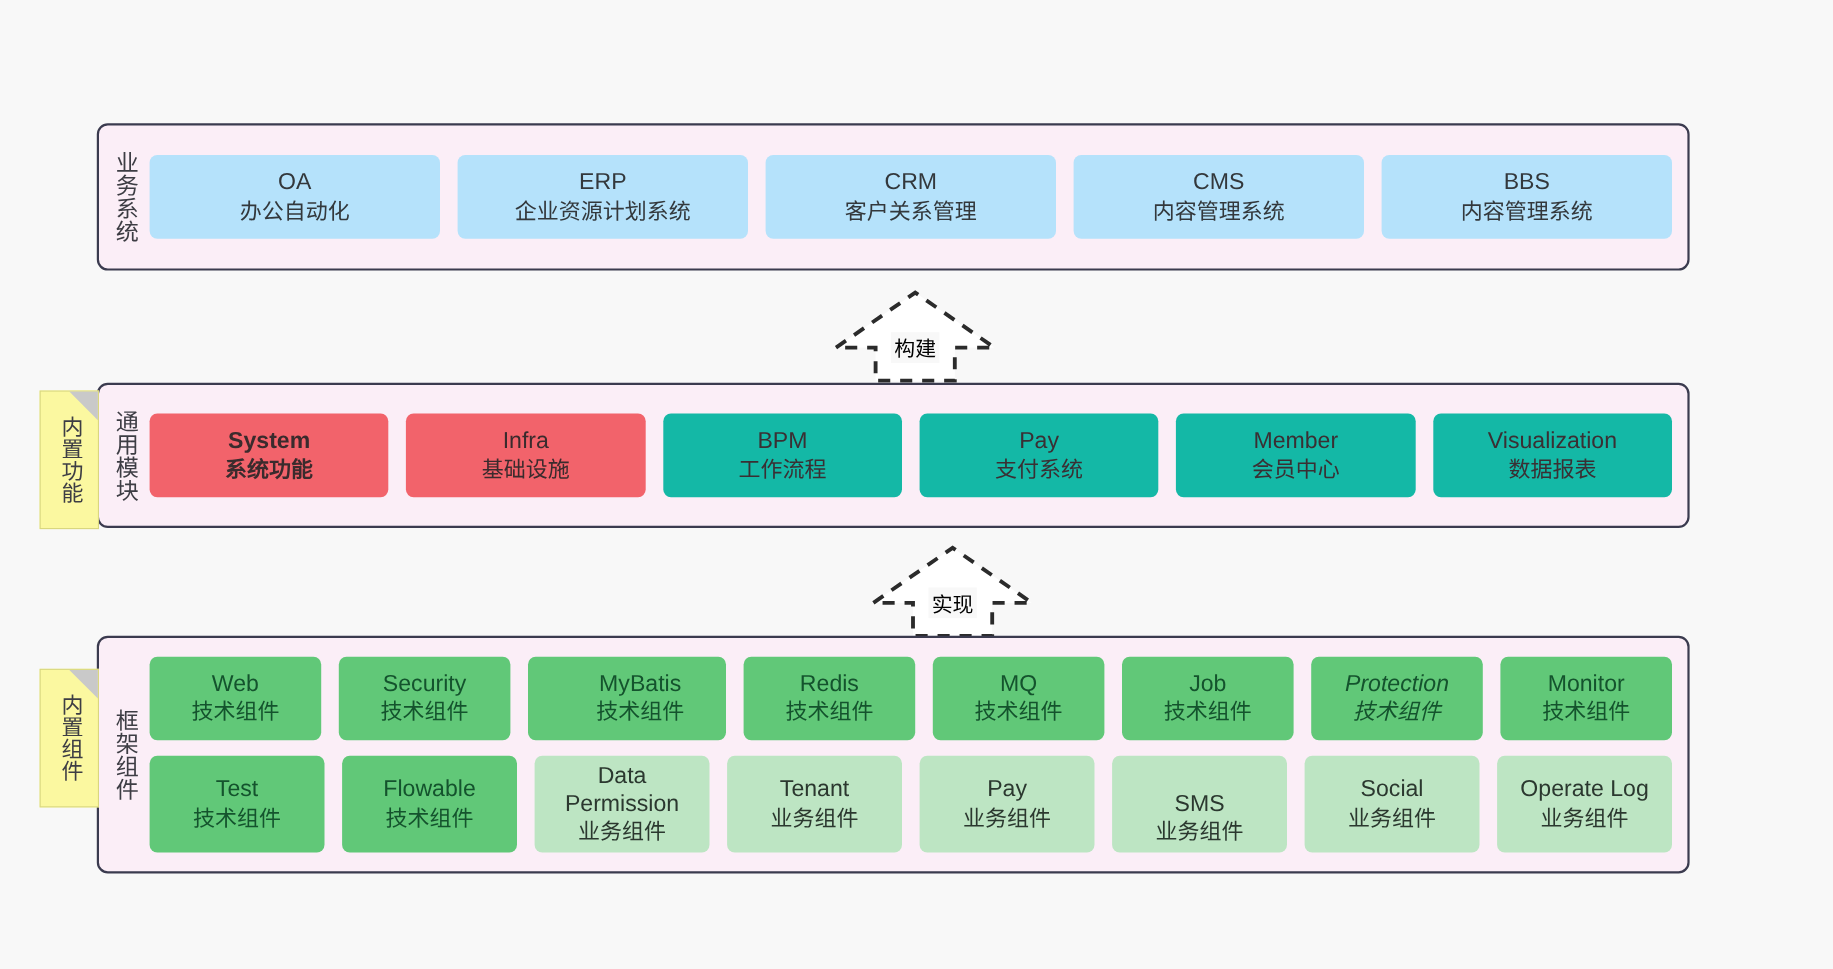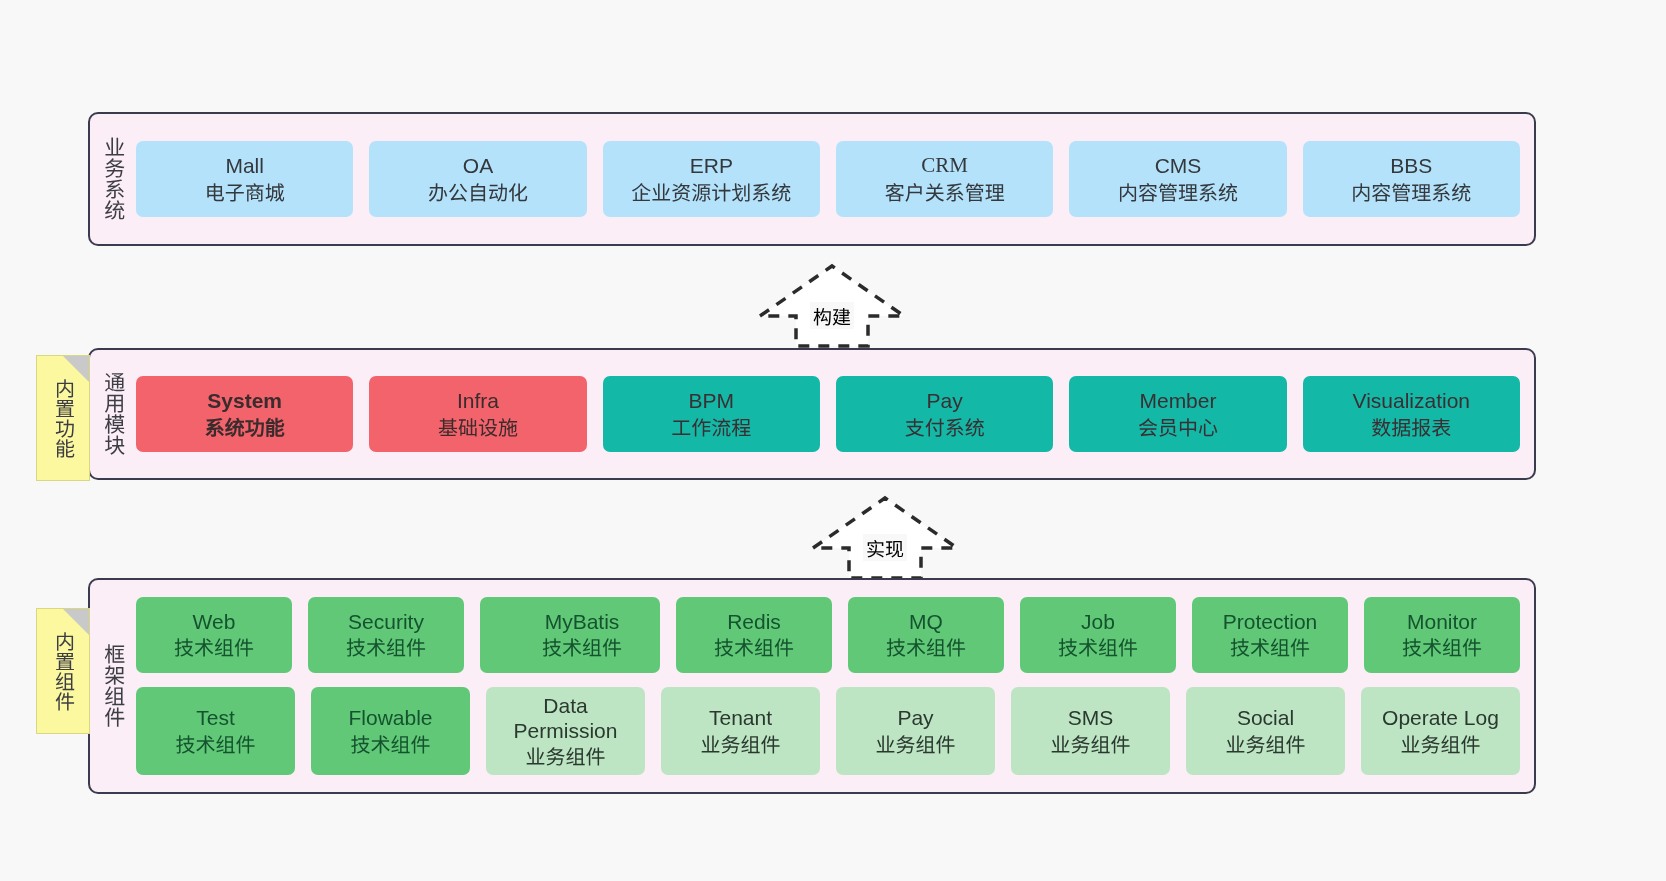--- a/index.html
+++ b/index.html
@@ -152,32 +152,28 @@
 </head>
 <body>
 
 <div class="canvas">
 
   <div class="layer" id="layer-business" style="left:88px; top:112px; width:1448px; height:134px;">
     <div class="layer-title">业务系统</div>
     <div class="layer-body">
       <div class="row" id="row-business">
           <div class="box blue" style="min-height: 76px;">
-            <div class="title">Mall</div>
-            <div class="sub">电子商城</div>
-          </div>
-          <div class="box blue" style="min-height: 76px;">
             <div class="title">OA</div>
             <div class="sub">办公自动化</div>
           </div>
           <div class="box blue" style="min-height: 76px;">
             <div class="title">ERP</div>
             <div class="sub">企业资源计划系统</div>
           </div>
-          <div class="box blue" style="min-height: 76px; font-family: Liberation Serif, serif;">
+          <div class="box blue" style="min-height: 76px;">
             <div class="title">CRM</div>
             <div class="sub">客户关系管理</div>
           </div>
           <div class="box blue" style="min-height: 76px;">
             <div class="title">CMS</div>
             <div class="sub">内容管理系统</div>
           </div>
           <div class="box blue" style="min-height: 76px;">
             <div class="title">BBS</div>
             <div class="sub">内容管理系统</div>
@@ -220,21 +216,21 @@
           <div class="box pink" style="min-height: 76px;">
             <div class="title">Visualization</div>
             <div class="sub">数据报表</div>
           </div>
         </div>
     </div>
   </div>
 
   <div class="note" id="note-common" style="left:36px; top:355px; width:54px; height:126px;">内置功能</div>
 
-  <div class="arrow" id="arrow-implement" style="left:805px; top:490px; width:160px; height:92px;">
+  <div class="arrow" id="arrow-implement" style="left:786px; top:490px; width:160px; height:92px;">
     <svg width="160" height="92" viewBox="0 0 160 92">
       <path d="M 8 58 L 80 8 L 152 58 L 116 58 L 116 88 L 44 88 L 44 58 Z" fill="#ffffff" stroke="#2b2b2b" stroke-width="3.5" stroke-dasharray="11 9" stroke-linejoin="miter"></path>
     </svg>
     <span class="lbl" style="top:44px;">实现</span>
   </div>
 
   <div class="layer" id="layer-framework" style="left:88px; top:578px; width:1448px; height:216px;">
     <div class="layer-title">框架组件</div>
     <div class="layer-body">
       <div class="row" id="row-framework-1">
@@ -255,21 +251,21 @@
             <div class="sub">技术组件</div>
           </div>
           <div class="box green" style="min-height: 76px;">
             <div class="title">MQ</div>
             <div class="sub">技术组件</div>
           </div>
           <div class="box green" style="min-height: 76px;">
             <div class="title">Job</div>
             <div class="sub">技术组件</div>
           </div>
-          <div class="box green" style="min-height: 76px;">
+          <div class="box green" style="min-height: 76px; font-style: italic;">
             <div class="title">Protection</div>
             <div class="sub">技术组件</div>
           </div>
           <div class="box green" style="min-height: 76px;">
             <div class="title">Monitor</div>
             <div class="sub">技术组件</div>
           </div>
         </div>
       <div class="row" id="row-framework-2">
           <div class="box green" style="min-height: 76px;">
@@ -285,21 +281,21 @@
             <div class="sub">业务组件</div>
           </div>
           <div class="box lightgreen" style="min-height: 76px;">
             <div class="title">Tenant</div>
             <div class="sub">业务组件</div>
           </div>
           <div class="box lightgreen" style="min-height: 76px;">
             <div class="title">Pay</div>
             <div class="sub">业务组件</div>
           </div>
-          <div class="box lightgreen" style="min-height: 76px;">
+          <div class="box lightgreen" style="min-height: 76px; justify-content: flex-end;">
             <div class="title">SMS</div>
             <div class="sub">业务组件</div>
           </div>
           <div class="box lightgreen" style="min-height: 76px;">
             <div class="title">Social</div>
             <div class="sub">业务组件</div>
           </div>
           <div class="box lightgreen" style="min-height: 76px;">
             <div class="title">Operate Log</div>
             <div class="sub">业务组件</div>

